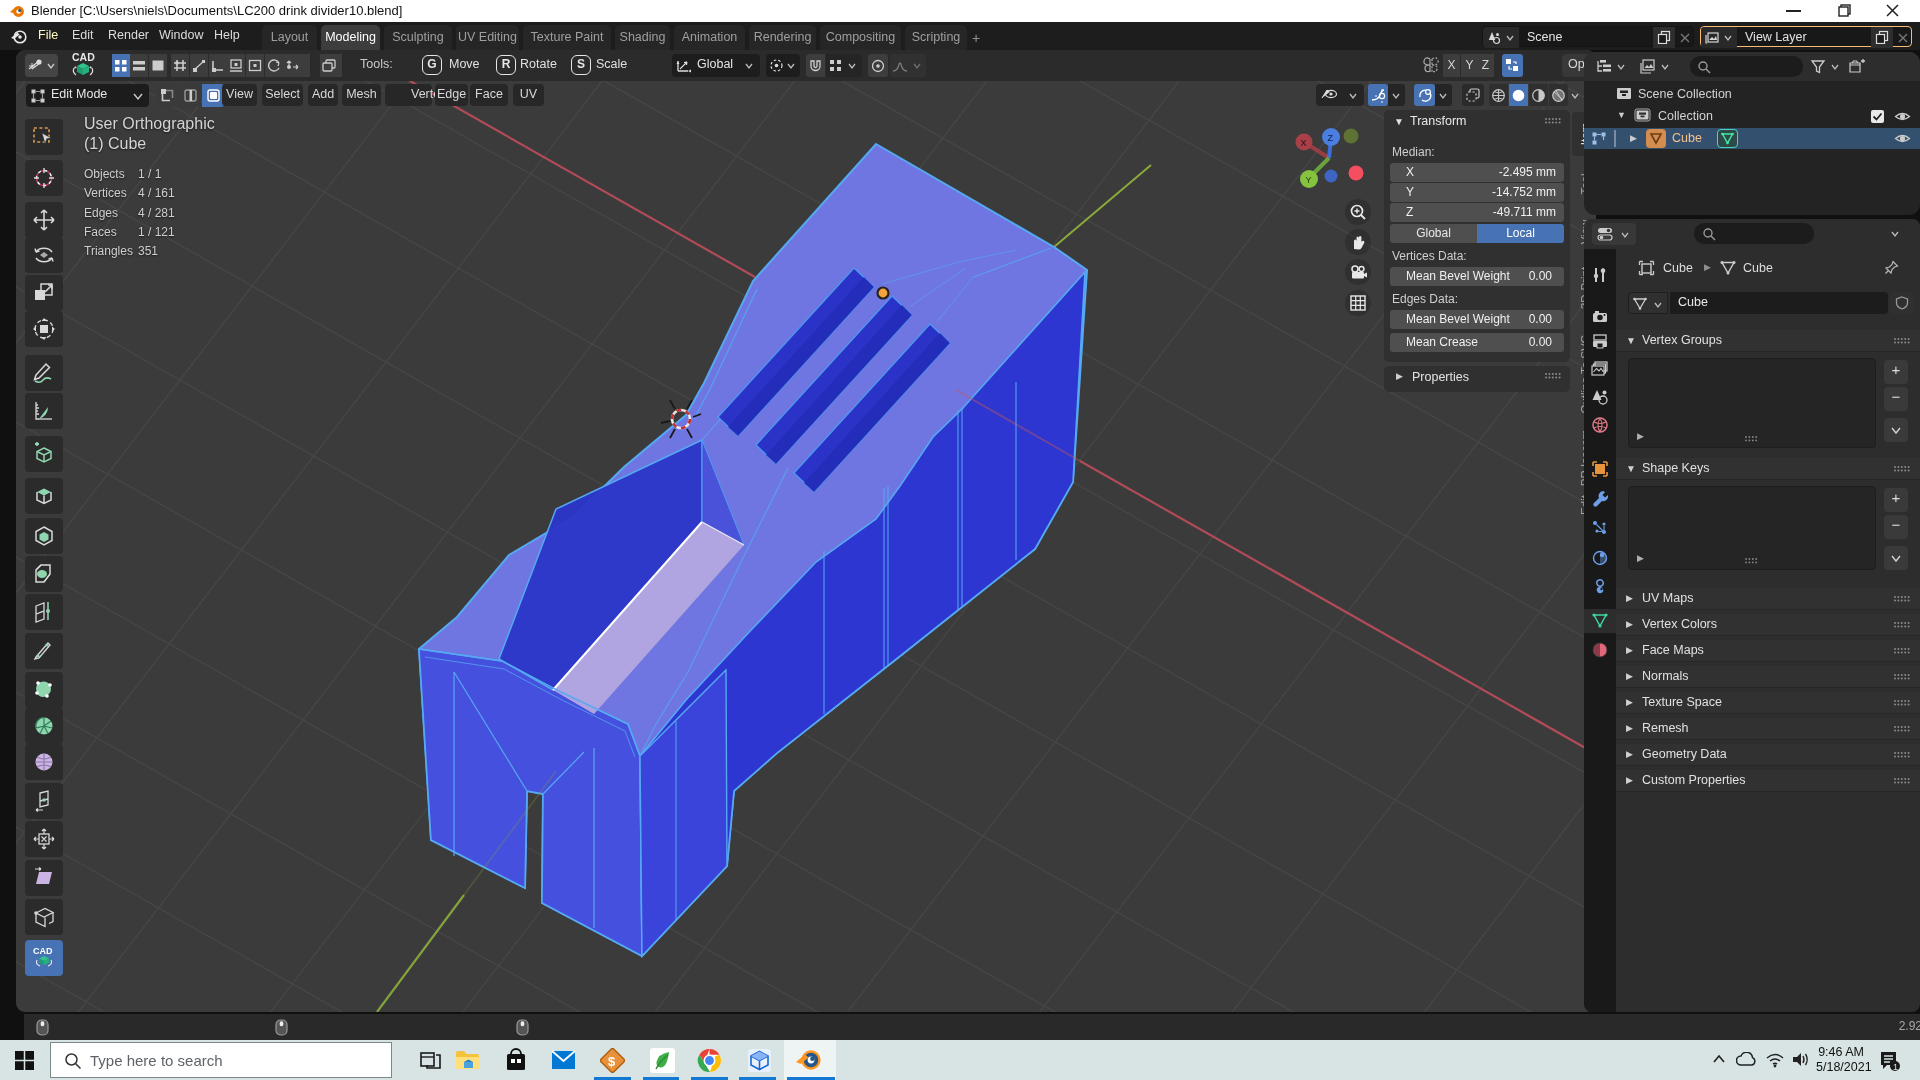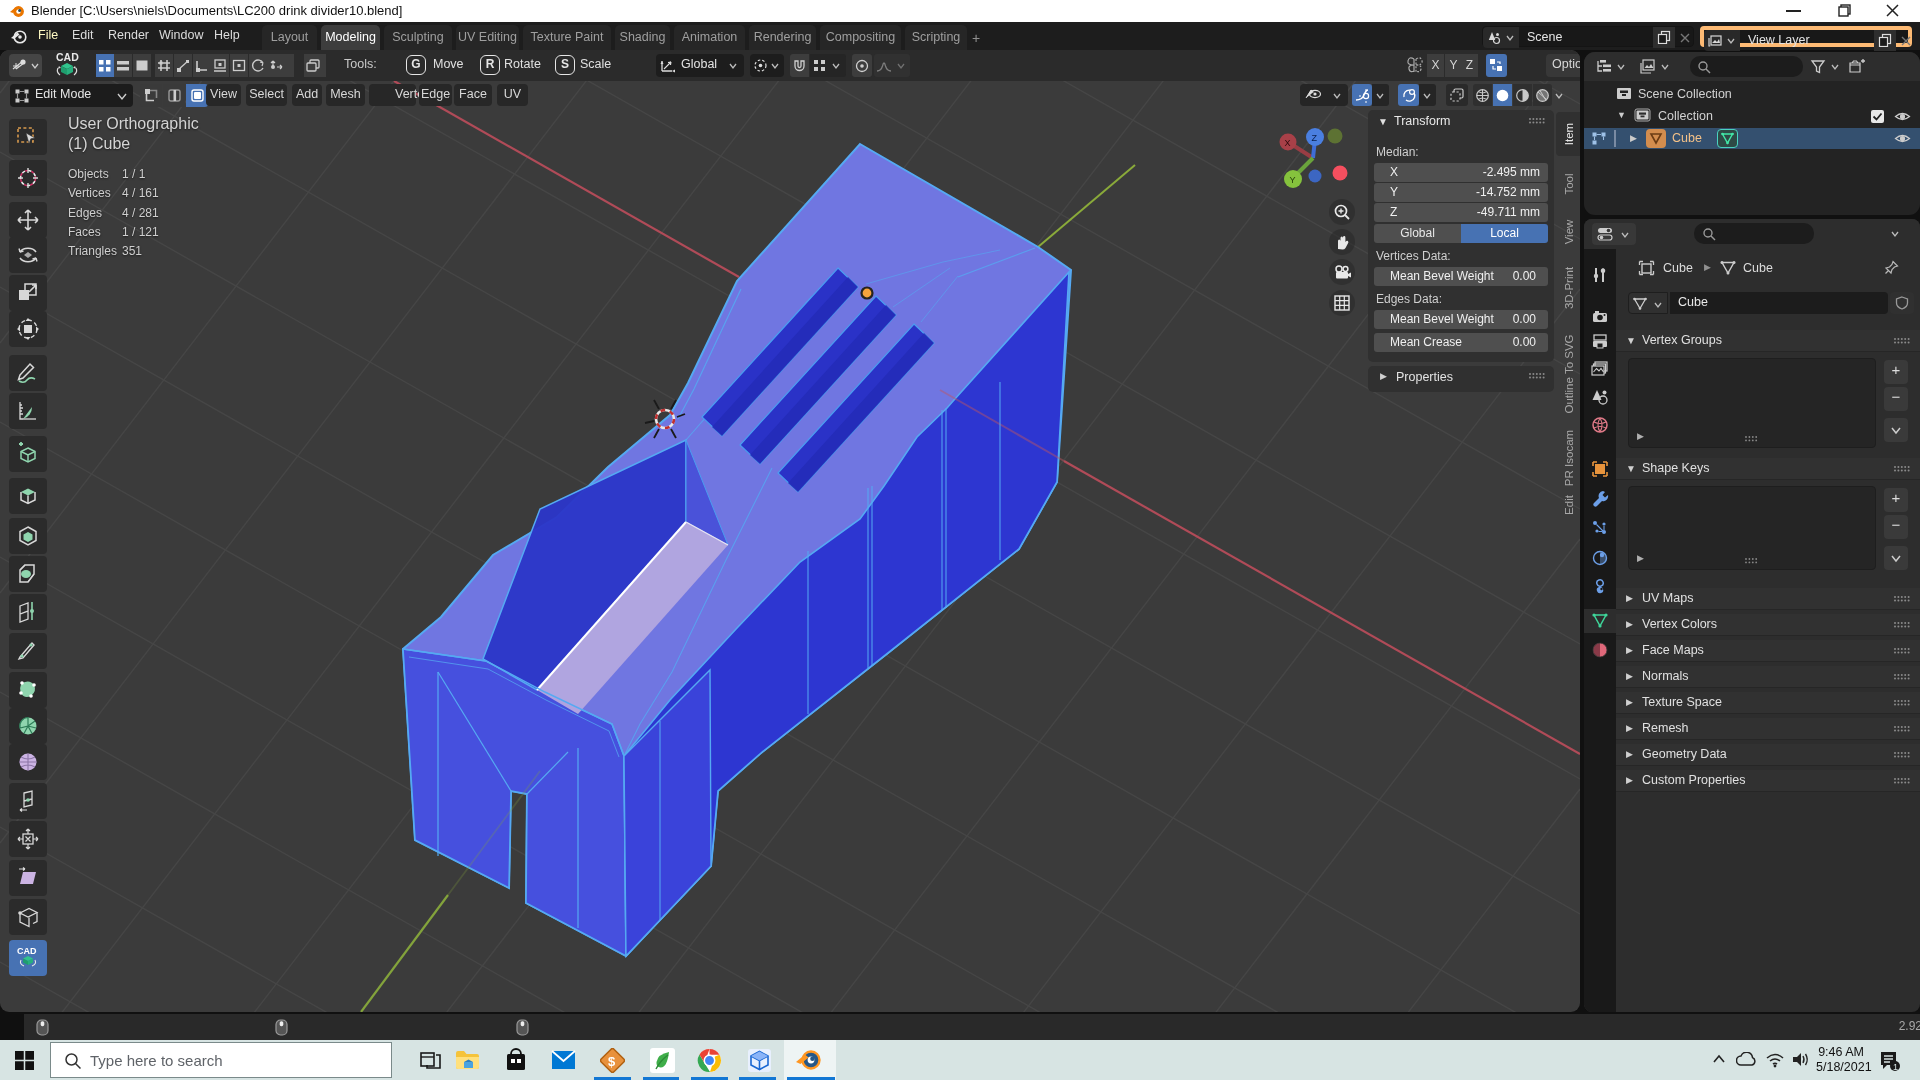--- a/index.html
+++ b/index.html
@@ -60,42 +60,42 @@
  <div class="abs" style="left:44px;top:3px;font-size:12.5px;color:#e3e3e3;">Scene</div>
  <div class="abs" style="left:170px;top:0;width:22px;height:21px;background:#2e2e2e;"></div>
  <svg class="abs" style="left:174px;top:3px" width="14" height="14" viewBox="0 0 14 14">
           <rect x="4.5" y="1.5" width="8" height="9" fill="none" stroke="#ddd" stroke-width="1.2"></rect>
           <rect x="1.5" y="4.5" width="8" height="9" fill="#1c1c1c" stroke="#ddd" stroke-width="1.2"></rect>
         </svg>
  <svg class="abs" style="left:196px;top:5px" width="12" height="12" viewBox="0 0 12 12">
           <path d="M2 2 L10 10 M10 2 L2 10" stroke="#777" stroke-width="1.4"></path>
         </svg>
 </div>
-<div class="abs" style="left:1700px;top:4px;width:212px;height:21px;background:#181818;border-radius:4px;border:4px solid #fdba74;">
+<div class="abs" style="left:1700px;top:4px;width:212px;height:21px;background:#181818;border-radius:4px;border:1px solid #fdba74;">
  <div class="abs" style="left:0;top:0;width:36px;height:21px;background:#292929;border-radius:4px 0 0 4px;"></div>
  <svg class="abs" style="left:4px;top:4px" width="14" height="14" viewBox="0 0 14 14">
           <rect x="3" y="2" width="10" height="9" fill="none" stroke="#d8d8d8" stroke-width="1.2"></rect>
           <path d="M4 9 L7 6 L9 8 L11 5 L12 9 Z" fill="#d8d8d8"></path>
           <path d="M1 4 v8 h1.2" stroke="#d8d8d8" fill="none" stroke-width="1.2"></path>
         </svg>
  <svg class="abs" style="left:22px;top:7px" width="10" height="8" viewBox="0 0 10 8">
           <path d="M2 2 L5 6 L8 2" fill="none" stroke="#bbb" stroke-width="1.3"></path>
         </svg>
  <div class="abs" style="left:44px;top:3px;font-size:12.5px;color:#e3e3e3;">View Layer</div>
  <div class="abs" style="left:170px;top:0;width:22px;height:21px;background:#2e2e2e;"></div>
  <svg class="abs" style="left:174px;top:3px" width="14" height="14" viewBox="0 0 14 14">
           <rect x="4.5" y="1.5" width="8" height="9" fill="none" stroke="#ddd" stroke-width="1.2"></rect>
           <rect x="1.5" y="4.5" width="8" height="9" fill="#1c1c1c" stroke="#ddd" stroke-width="1.2"></rect>
         </svg>
  <svg class="abs" style="left:196px;top:5px" width="12" height="12" viewBox="0 0 12 12">
           <path d="M2 2 L10 10 M10 2 L2 10" stroke="#777" stroke-width="1.4"></path>
         </svg>
 </div>
 </div>
-    <div class="abs" style="left:0;top:50px;width:1580px;height:962px;background:#3b3b3b;border-radius:9px;overflow:hidden;">
+    <div class="abs" style="left:16px;top:50px;width:1580px;height:962px;background:#3b3b3b;border-radius:9px;overflow:hidden;">
       <svg class="abs" style="left:0;top:0" width="1580" height="962" viewBox="0 0 1580 962">
         <g transform="translate(0,-50)">
           <line x1="0" y1="-793" x2="1580" y2="104" stroke="#464646" stroke-width="1.4"></line>
           <line x1="0" y1="-658" x2="1580" y2="239" stroke="#464646" stroke-width="1.4"></line>
           <line x1="0" y1="-523" x2="1580" y2="374" stroke="#464646" stroke-width="1.4"></line>
           <line x1="0" y1="-388" x2="1580" y2="509" stroke="#464646" stroke-width="1.4"></line>
           <line x1="0" y1="-253" x2="1580" y2="644" stroke="#464646" stroke-width="1.4"></line>
           <line x1="0" y1="-118" x2="1580" y2="779" stroke="#464646" stroke-width="1.4"></line>
           <line x1="0" y1="17" x2="1580" y2="914" stroke="#464646" stroke-width="1.4"></line>
           <line x1="0" y1="152" x2="1580" y2="1049" stroke="#464646" stroke-width="1.4"></line>

